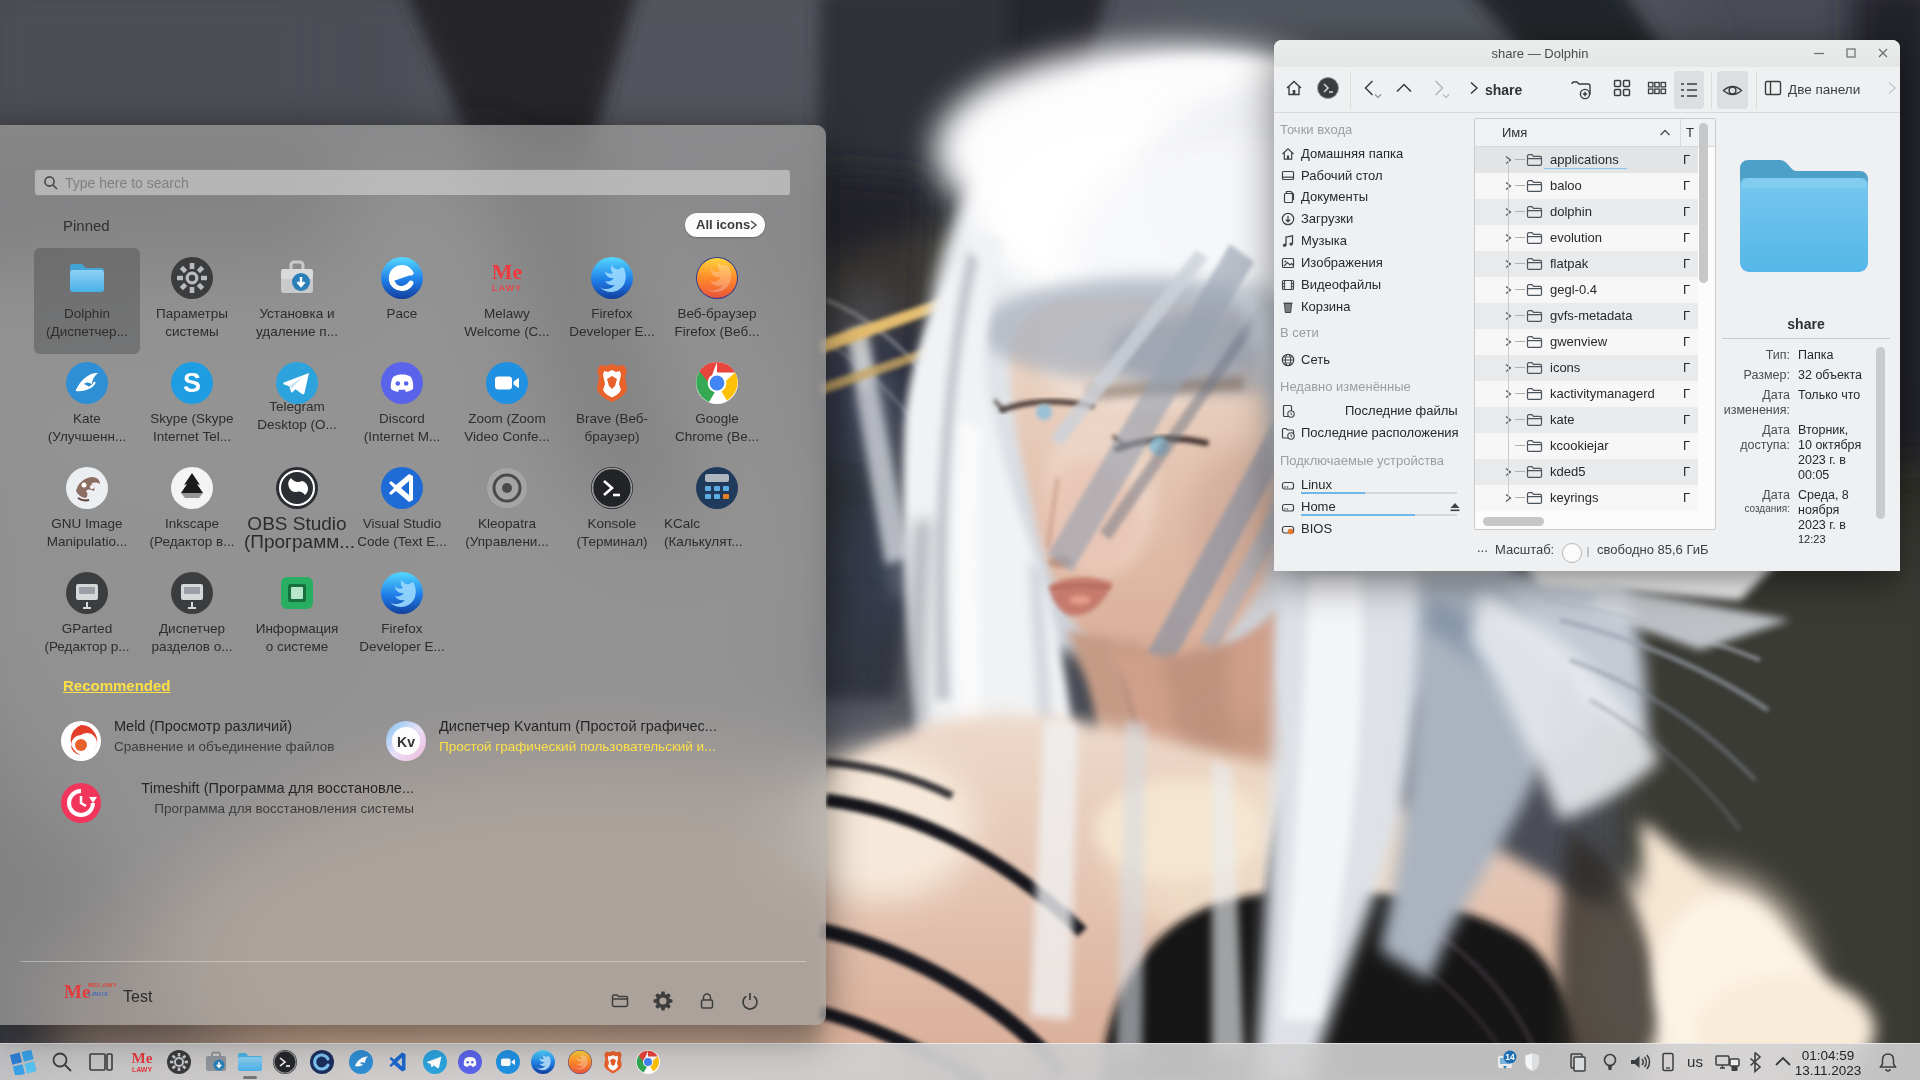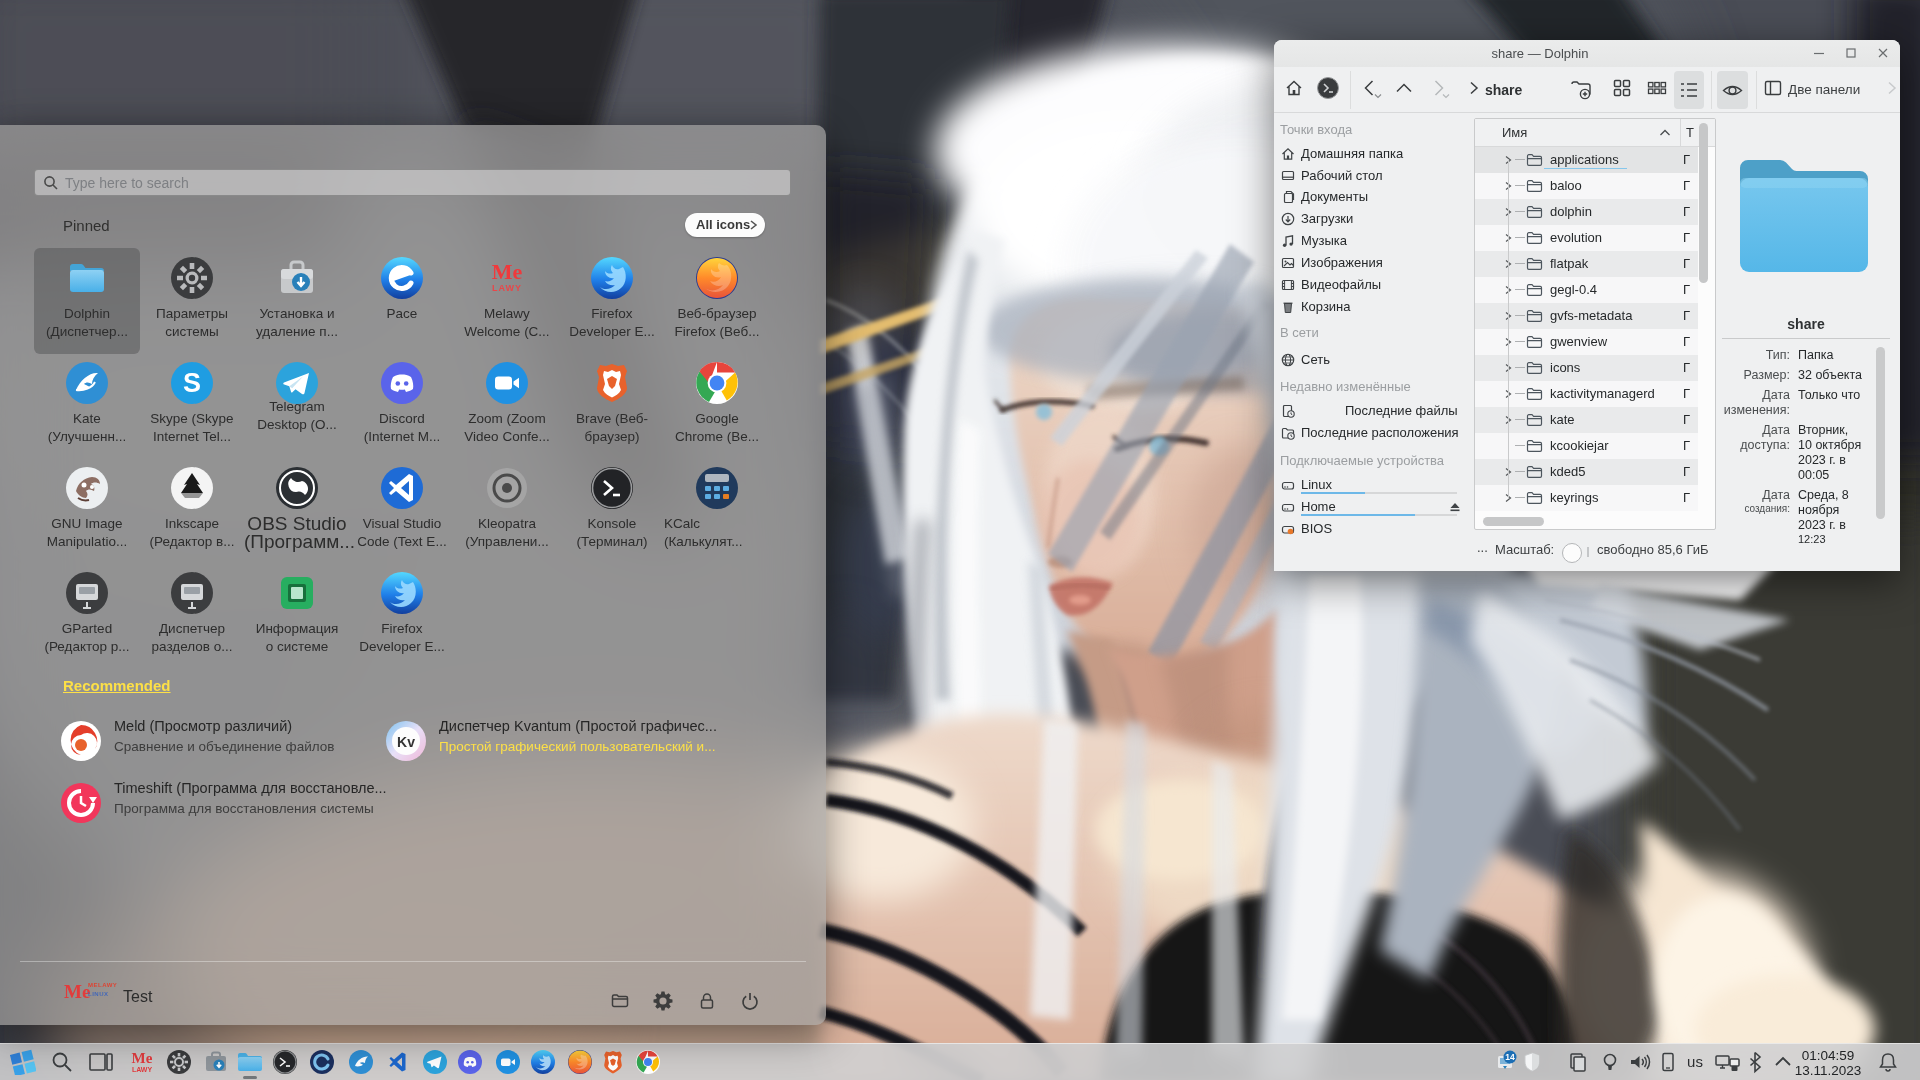--- a/index.html
+++ b/index.html
@@ -628,21 +628,21 @@
                 <stop offset="1" stop-color="#f0b8d8"></stop>
               </linearGradient>
             </defs>
             <circle cx="21" cy="21" r="20" fill="url(#kvg)"></circle>
             <circle cx="21" cy="21" r="14" fill="#fdfdfd"></circle>
             <text x="21" y="27" font-size="14" font-weight="bold" fill="#333" text-anchor="middle" font-family="Liberation Sans">Kv</text>
           </svg></div>
 <div class="abs" style="left:54px;top:0px;width:300px;font-size:14.5px;color:#262626;white-space:nowrap;">Диспетчер Kvantum (Простой графичес...</div>
 <div class="abs" style="left:54px;top:21px;width:300px;font-size:13.5px;color:#fde047;white-space:nowrap;">Простой графический пользовательский и...</div>
 </div>
-<div class="abs" style="left:60px;top:655px;width:330px;height:52px;">
+<div class="abs" style="left:60px;top:655px;width:330px;height:52px;text-align:right;">
 <div class="abs" style="left:0;top:2px;"><svg width="42" height="42" viewBox="0 0 42 42">
             <circle cx="21" cy="21" r="20" fill="#f2365b"></circle>
             <path d="M21,9 a12,12 0 1 0 12,12" fill="none" stroke="#fff" stroke-width="4"></path>
             <path d="M33,21 L29,15 L37,15 Z" fill="#fff"></path>
             <path d="M21,14 L21,21 L26,24" stroke="#fff" stroke-width="2.5" fill="none"></path>
           </svg></div>
 <div class="abs" style="left:54px;top:0px;width:300px;font-size:14.5px;color:#262626;white-space:nowrap;">Timeshift (Программа для восстановле...</div>
 <div class="abs" style="left:54px;top:21px;width:300px;font-size:13.5px;color:#3d3d3d;white-space:nowrap;">Программа для восстановления системы</div>
 </div>
 

